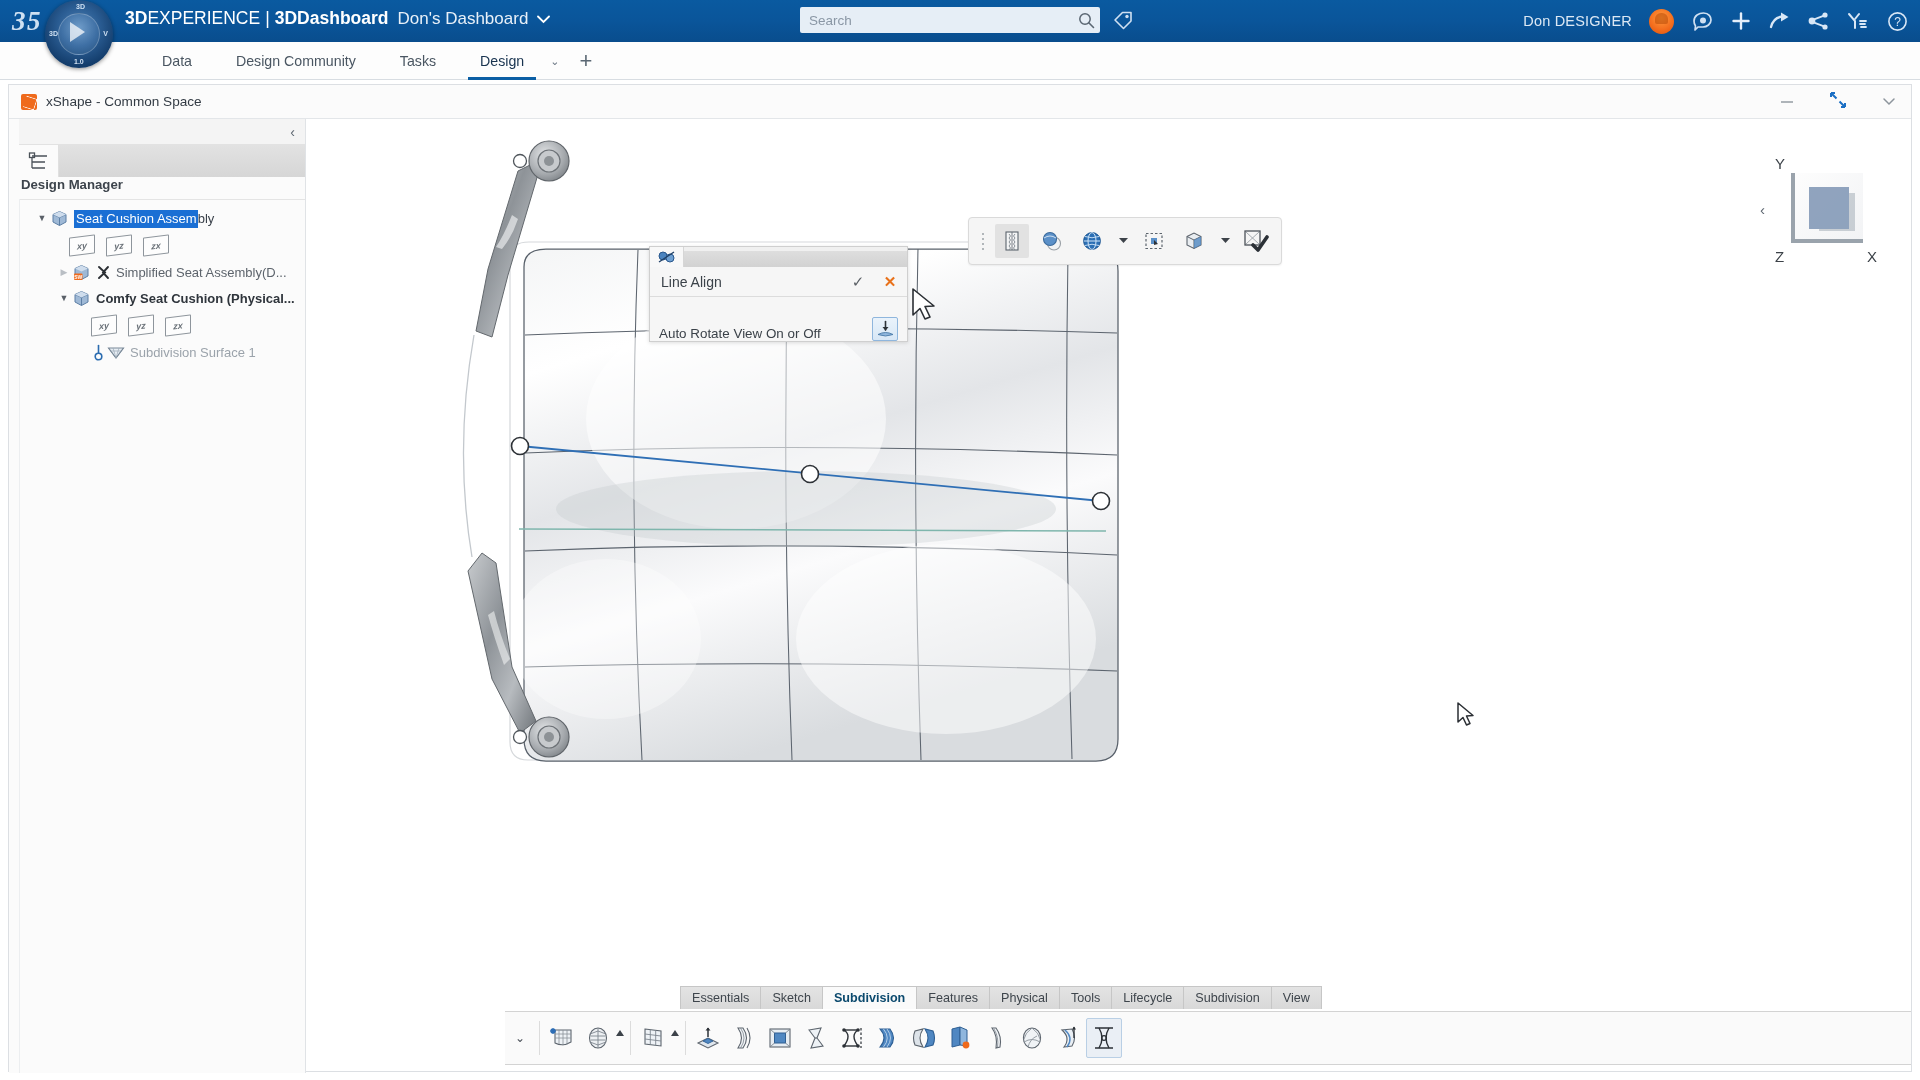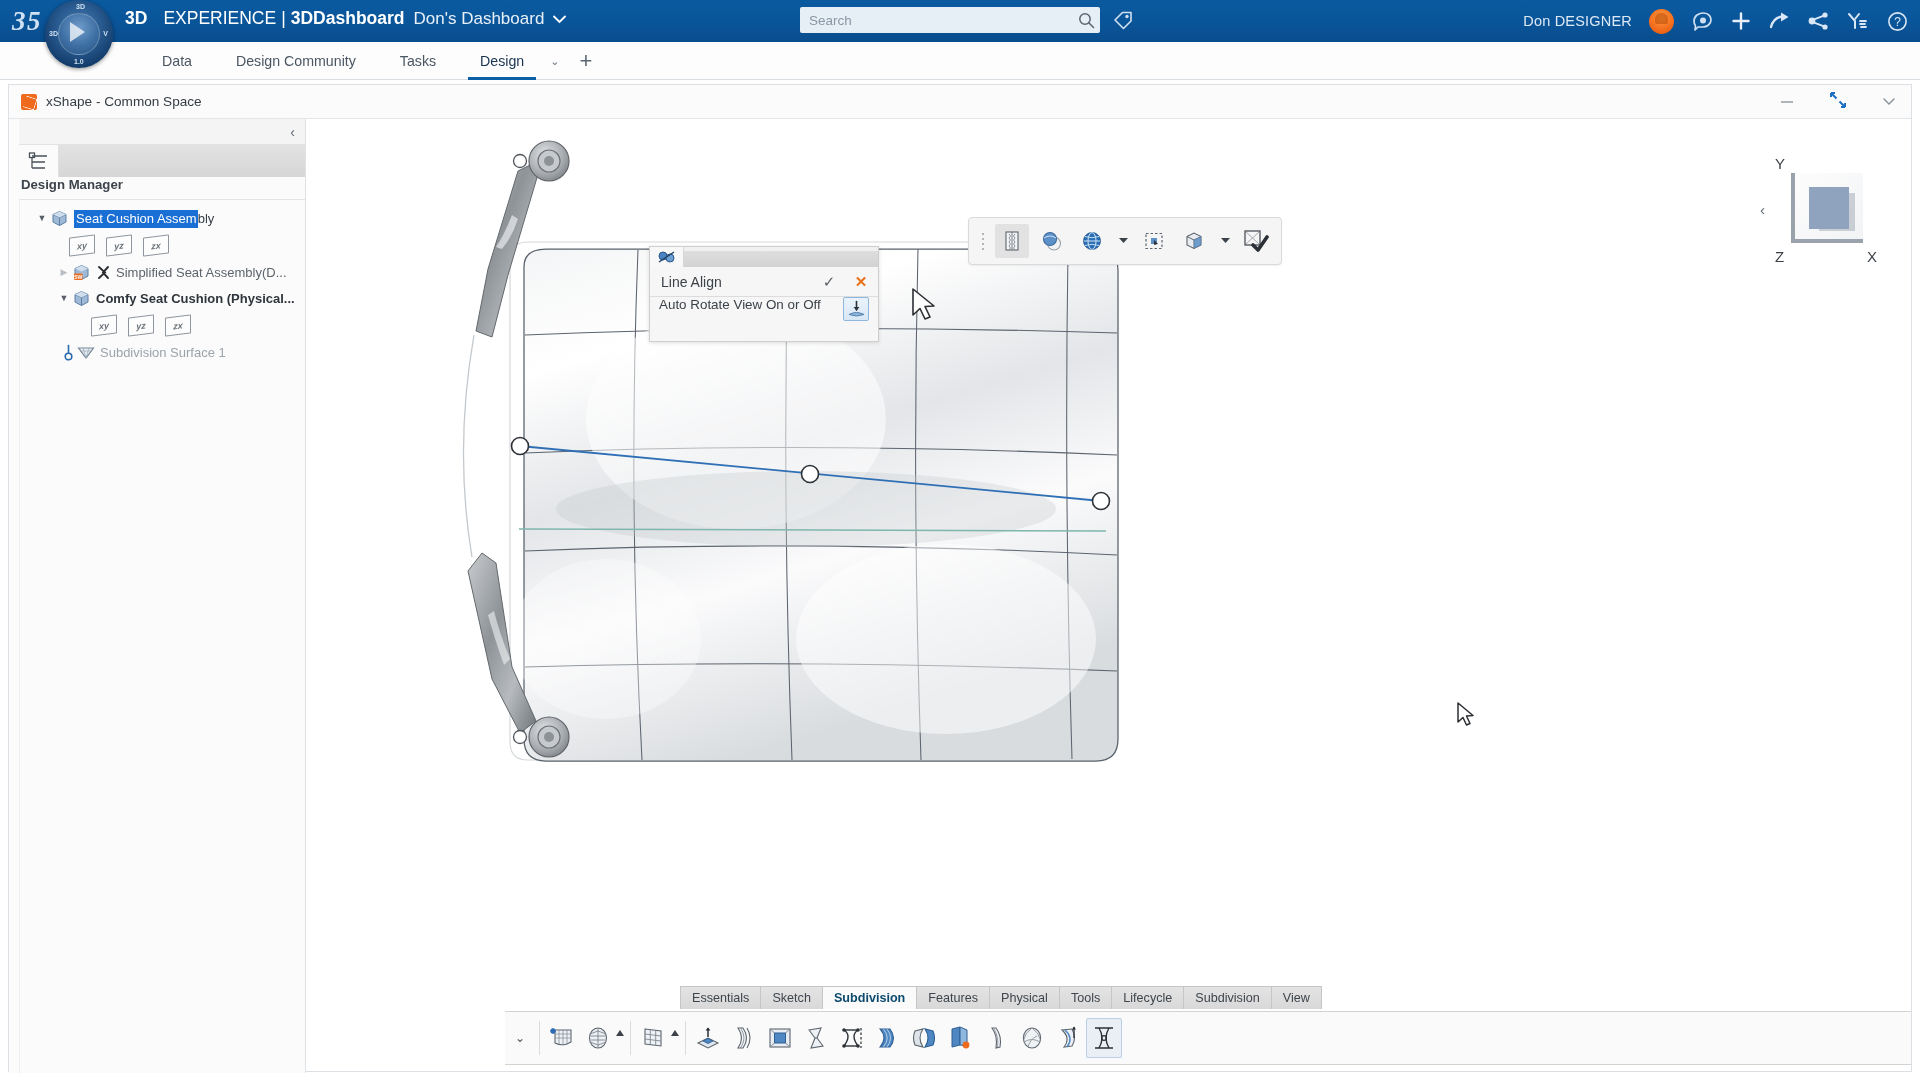--- a/index.html
+++ b/index.html
@@ -46,21 +46,21 @@
   .compass .lbl.s { left: 29px; bottom: 3px; }
   .compass .lbl.w { left: 4px; top: 30px; }
   .compass .lbl.e { right: 5px; top: 30px; }
 
   .brand {
     position: absolute; left: 125px; top: 8px;
     color: #ffffff; font-size: 17.5px; white-space: nowrap;
     display: flex; align-items: baseline; gap: 0px;
   }
   .brand .b { font-weight: bold; }
-  .brand .n { font-weight: normal; padding-left: 16px; }
+  .brand .n { font-weight: normal; }
   .brand .sep { margin: 0 5px; font-weight: normal; }
   .brand .dash { color: #e8f0f8; margin-left: 9px; font-weight: normal; font-size: 17px;}
   .brand .caret { margin-left: 9px; font-size: 12px; }
 
   .searchwrap {
     position: absolute; left: 800px; top: 7px; width: 300px; height: 26px;
     background: #e6eef6; border-radius: 2px;
     display: flex; align-items: center;
   }
   .searchwrap input {
@@ -212,37 +212,37 @@
   }
   .triad .shape {
     position:absolute; left: 14px; top: 14px; width: 40px; height: 42px;
     background: #7e95b4; opacity:.85;
     box-shadow: 8px 4px 0 -2px rgba(150,160,172,.55);
   }
   .triad-collapse { position:absolute; right: 146px; top: 82px; font-size: 15px; color:#5d6670; cursor:pointer; }
 
   
   .dialog {
-    position: absolute; left: 343px; top: 127px; width: 230px;
+    position: absolute; left: 343px; top: 127px; width: 259px;
     background: #f6f6f6; border: 1px solid #cfcfcf;
     box-shadow: 0 1px 4px rgba(0,0,0,.13); z-index: 20;
   }
   .dlg-tabstrip { height: 20px; display:flex; align-items:flex-end; background:#f0f0f0; }
   .dlg-tab {
     width: 34px; height: 20px; background:#f8f8f8; border-right:1px solid #d6d6d6;
     display:flex; align-items:center; justify-content:center;
   }
   .dlg-tabfill { flex:1; height: 16px; background: linear-gradient(to bottom,#dedede,#d2d2d2); }
   .dlg-title {
     height: 30px; display:flex; align-items:center; padding-left: 11px;
     font-size: 14px; color: #3b4249; background:#f6f6f6; border-bottom:1px solid #dcdcdc;
   }
   .dlg-ok { margin-left:auto; width: 30px; text-align:center; color:#5a5f65; font-size:15px; cursor:pointer;}
   .dlg-cancel { width: 34px; text-align:center; color:#e8711a; font-size:15px; font-weight:bold; cursor:pointer;}
-  .dlg-body { height: 44px; display:flex; align-items:flex-start; padding: 0 9px; background:#f6f6f6;}
+  .dlg-body { height: 44px; display:flex; align-items:flex-end; padding: 0 9px; background:#f6f6f6;}
   .dlg-body .lbl { font-size: 13.4px; color:#3b4249; }
   .dlg-toggle {
     margin-left: auto; width: 26px; height: 24px;
     border: 1px solid #8fb6dd; border-radius: 2px;
     background: linear-gradient(to bottom,#eaf3fb,#d7e7f6);
     display:flex; align-items:center; justify-content:center; cursor:pointer;
   }
 
   
   .cursor { position:absolute; z-index: 40; pointer-events:none; }
@@ -478,21 +478,21 @@
         </span>
         <span style="font-weight:600;color:#2f353c">Comfy Seat Cushion (Physical...</span>
       </div>
 
       <div class="trow planes" style="padding-left:72px">
         <span class="plane">xy</span>
         <span class="plane">yz</span>
         <span class="plane">zx</span>
       </div>
 
-      <div class="trow" style="padding-left:40px">
+      <div class="trow" style="padding-left:70px">
         <span style="width:18px;display:inline-flex;align-items:center;justify-content:center">
           <svg width="13" height="17" viewBox="0 0 13 17">
               <circle cx="6.5" cy="12.5" r="3.3" stroke="#2b6cb0" stroke-width="1.6" fill="none"></circle>
               <line x1="6.5" y1="1.5" x2="6.5" y2="9" stroke="#2b6cb0" stroke-width="1.6" stroke-linecap="round"></line>
             </svg>
         </span>
         <span class="cubeico">
           <svg width="18" height="17" viewBox="0 0 18 17">
             <path d="M1.5 4 L16.5 4 L9 14 Z" fill="#e7edf3" stroke="#7b8a99" stroke-width="1.1"></path>
             <line x1="1.5" y1="4" x2="9" y2="14" stroke="#7b8a99" stroke-width=".9"></line>

